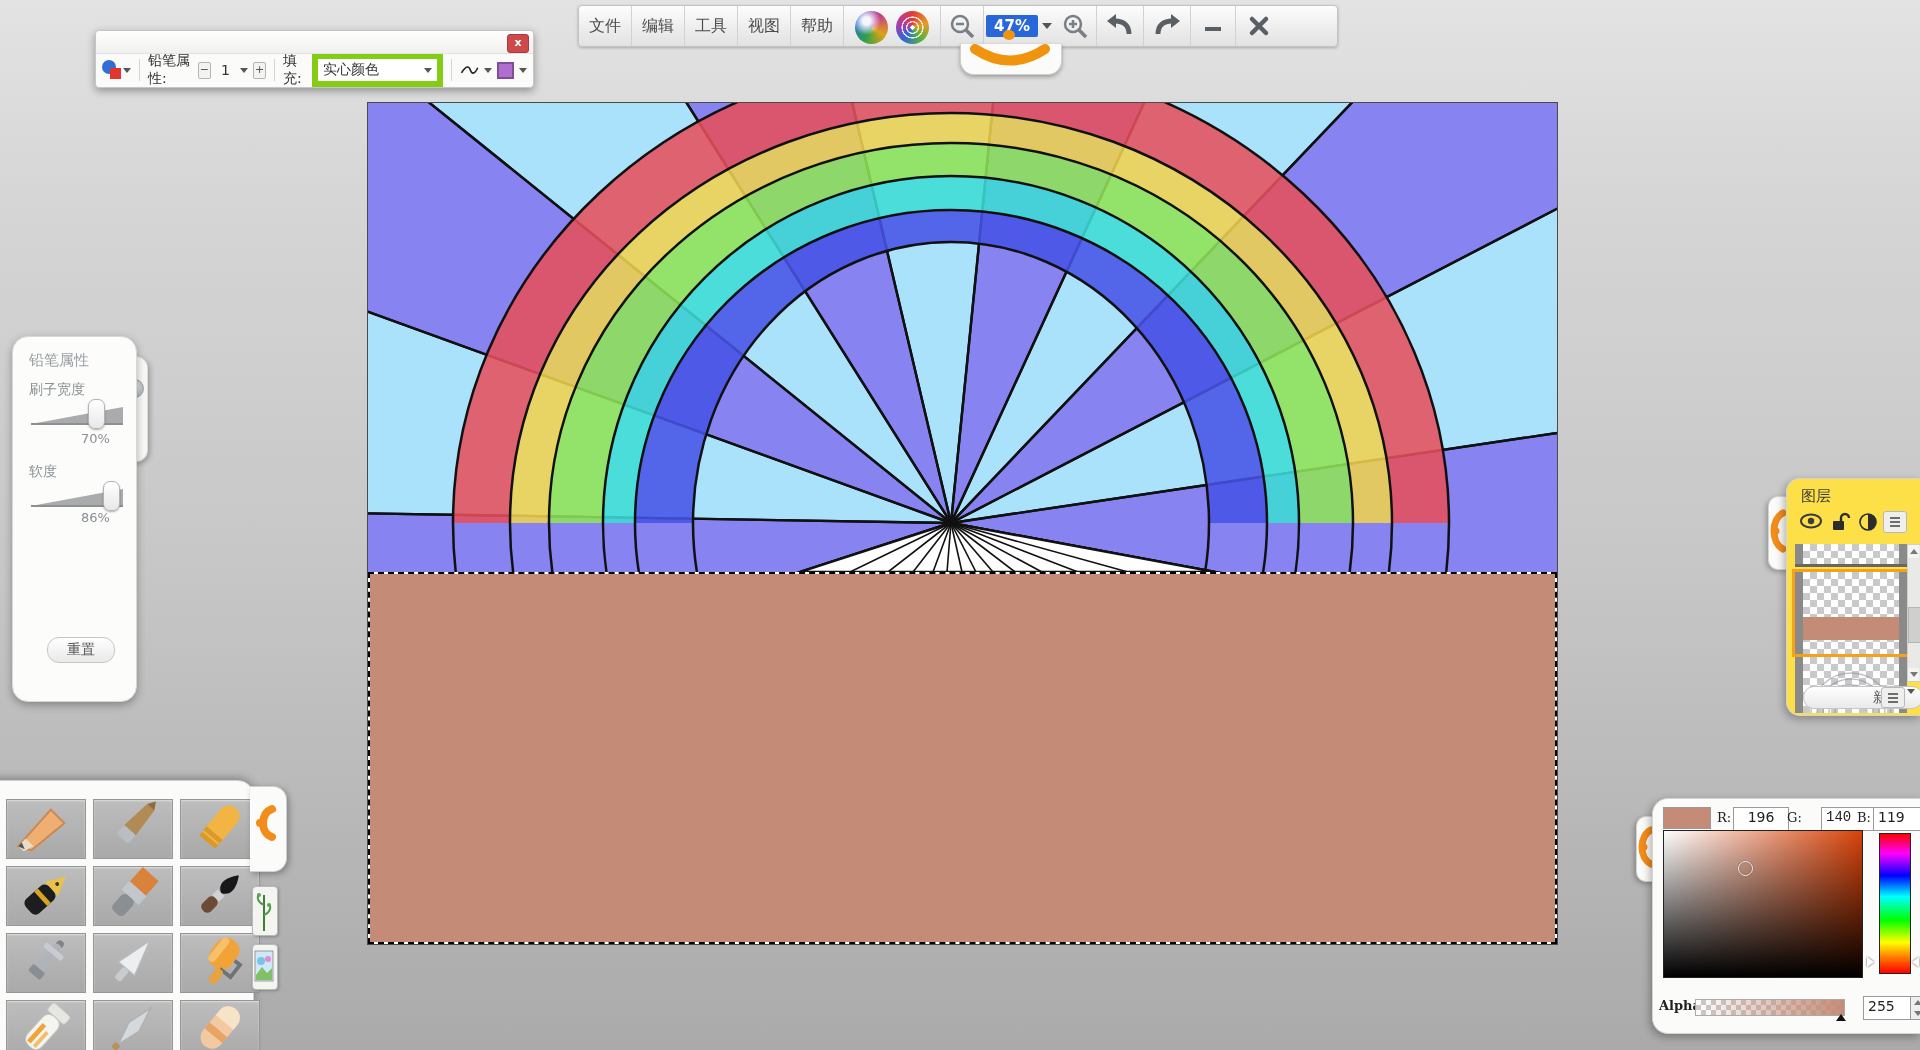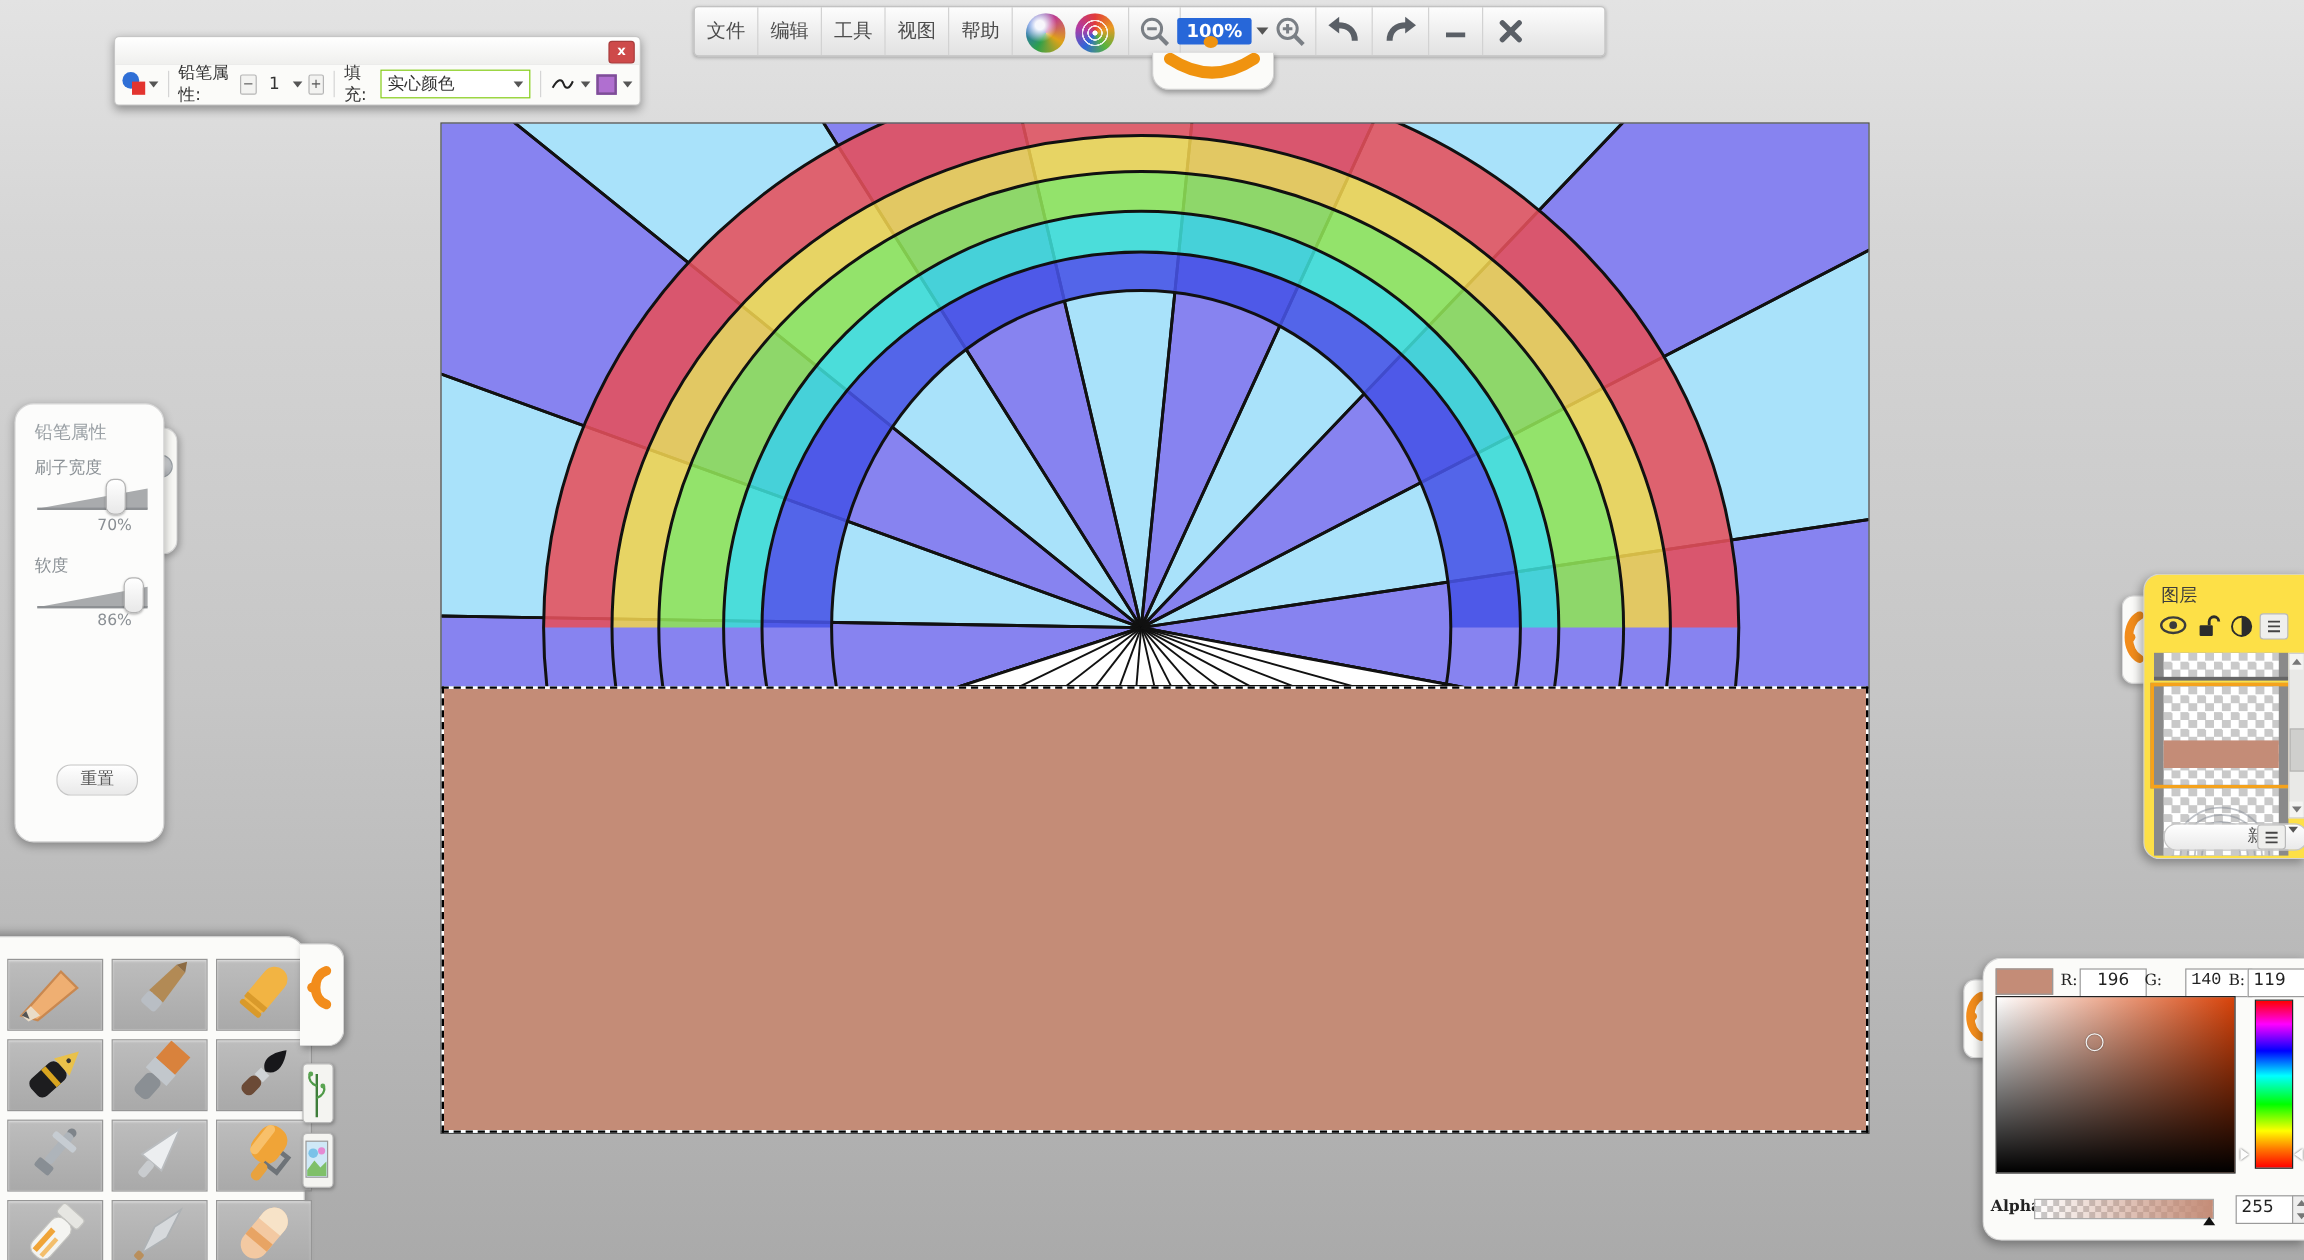--- a/index.html
+++ b/index.html
@@ -34,21 +34,21 @@
   #brush-options .titlebar{height:22px;border-bottom:1px solid #e2e2e2;position:relative;
                  background:linear-gradient(180deg,#ffffff,#f0f0ee);border-radius:4px 4px 0 0;}
   #bo-close{position:absolute;right:4px;top:3px;width:20px;height:17px;background:#ce4a4a;border:1px solid #a83c3c;
             border-radius:3px;color:#fff;font-size:11px;line-height:15px;text-align:center;font-weight:bold;}
   .bo-row{display:flex;align-items:center;height:32px;padding:0 6px;gap:5px;font-size:14px;color:#333;}
   .bo-sep{width:1px;height:22px;background:#d5d5d5;margin:0 3px;}
   .shape-ico{position:relative;width:22px;height:20px;}
   .shape-ico .c{position:absolute;left:0;top:0;width:14px;height:14px;border-radius:50%;background:#2f6fd6;}
   .stepper{width:15px;height:15px;border:1px solid #b5b5b5;background:#f3f3f1;font-size:11px;line-height:13px;
            text-align:center;color:#555;border-radius:2px;}
-  .combo{width:148px;height:22px;border:1px solid #84cc16;background:#fff;display:flex;align-items:center;
+  .combo{width:148px;height:22px;border:6px solid #84cc16;background:#fff;display:flex;align-items:center;
          padding:0 5px;font-size:14px;color:#333;justify-content:space-between;}
   .mini-caret{width:0;height:0;border-left:4px solid transparent;border-right:4px solid transparent;border-top:5px solid #555;}
   .fill-ico{width:17px;height:13px;background:#b06fd0;border:2px solid #7d4f96;}
 
   
   #pencil-panel{left:12px;top:336px;width:123px;height:364px;background:#fcfcfb;border:1px solid #d8d8d8;
                 border-radius:16px;box-shadow:0 3px 8px rgba(0,0,0,.3);}
   #pencil-tab{left:121px;top:356px;width:26px;height:104px;background:#f8f8f5;border:1px solid #d8d8d8;border-left:none;
               border-radius:0 12px 12px 0;box-shadow:2px 2px 5px rgba(0,0,0,.25);}
   #pencil-tab .knob{position:absolute;left:4px;top:22px;width:17px;height:17px;border-radius:50%;
@@ -136,21 +136,21 @@
     <div class="eye eye-right"></div>
   </div>
   <div class="tb-btn" style="width:42px;">
     <svg width="28" height="28" viewBox="0 0 28 28">
       <circle cx="12" cy="12" r="8" fill="none" stroke="#7a7f85" stroke-width="2.5"></circle>
       <line x1="8" y1="12" x2="16" y2="12" stroke="#7a7f85" stroke-width="2.5"></line>
       <line x1="18" y1="18" x2="25" y2="25" stroke="#7a7f85" stroke-width="3.5"></line>
     </svg>
   </div>
   <div class="tb-btn" style="width:70px;border-right:none;gap:4px;">
-    <span class="zoom-field">100%</span>
+    <span class="zoom-field">47%</span>
     <span class="caret"></span>
   </div>
   <div class="tb-btn" style="width:42px;">
     <svg width="28" height="28" viewBox="0 0 28 28">
       <circle cx="12" cy="12" r="8" fill="none" stroke="#7a7f85" stroke-width="2.5"></circle>
       <line x1="8" y1="12" x2="16" y2="12" stroke="#7a7f85" stroke-width="2.5"></line>
       <line x1="12" y1="8" x2="12" y2="16" stroke="#7a7f85" stroke-width="2.5"></line>
       <line x1="18" y1="18" x2="25" y2="25" stroke="#7a7f85" stroke-width="3.5"></line>
     </svg>
   </div>

